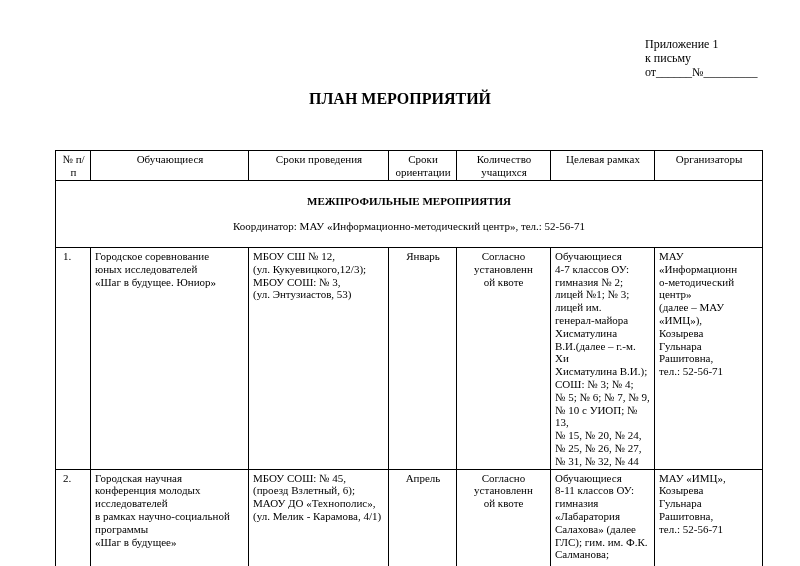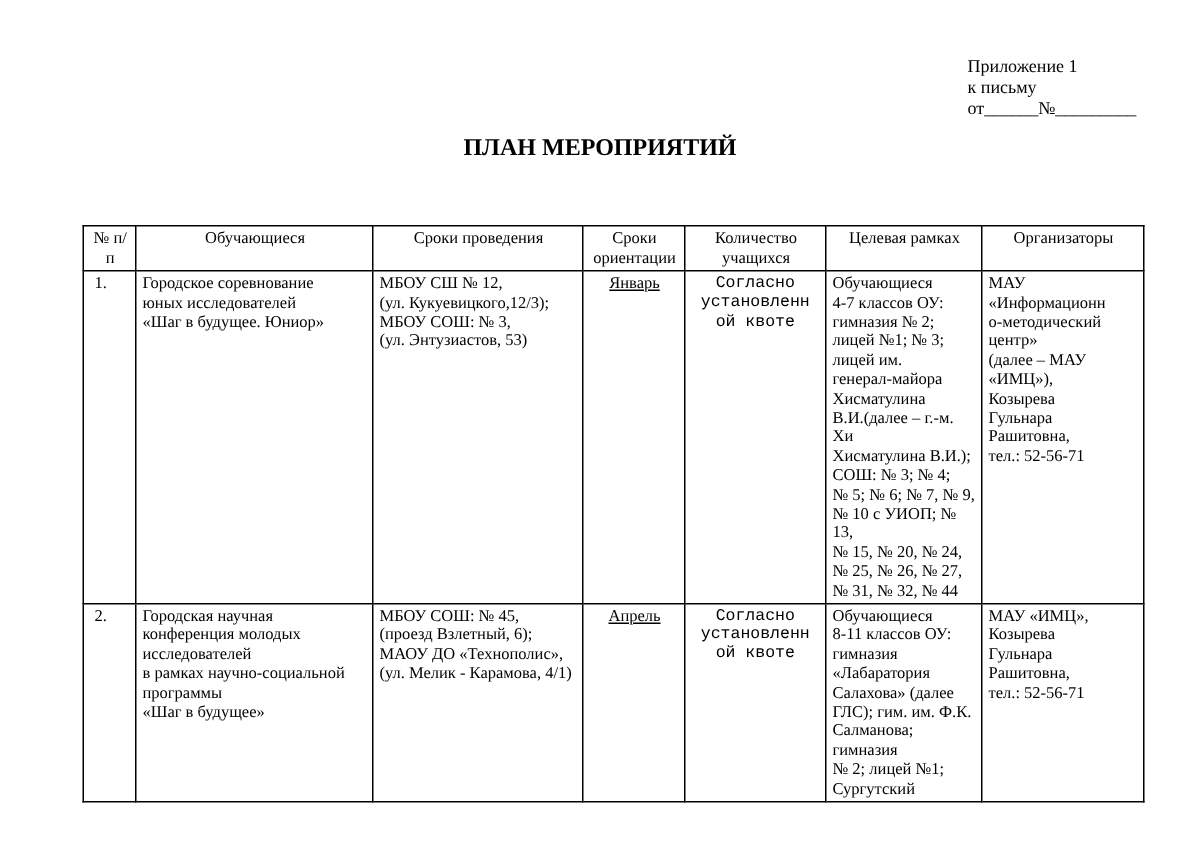--- a/index.html
+++ b/index.html
@@ -64,22 +64,22 @@
     padding: 1px 2px !important;
   }
   .section-title {
     font-weight: bold;
     text-align: center;
   }
   .section-subtitle {
     text-align: center;
   }
   .c-num { padding-left: 7px !important; }
-  .c-date { text-align: center !important; text-decoration: underline; }
-  .c-qty { text-align: center !important; padding-left: 2px !important; padding-right: 2px !important; font-family: Liberation Mono, monospace; }
+  .c-date { text-align: center !important; }
+  .c-qty { text-align: center !important; padding-left: 2px !important; padding-right: 2px !important; }
   tr.row-2 td { height: 126px; }
 </style>
 </head>
 <body>
 
 <div class="page">
 
   <div class="appendix">
     <div>Приложение 1</div>
     <div>к письму</div>
@@ -106,20 +106,26 @@
           <th>№ п/п</th>
           <th>Обучающиеся</th>
           <th>Сроки проведения</th>
           <th>Сроки ориентации</th>
           <th>Количество учащихся</th>
           <th>Целевая рамках</th>
           <th>Организаторы</th>
         </tr>
       </thead>
       <tbody>
+        <tr>
+          <td colspan="7" class="section-cell">
+            <div class="section-title">МЕЖПРОФИЛЬНЫЕ МЕРОПРИЯТИЯ</div>
+            <div class="section-subtitle">Координатор: МАУ «Информационно-методический центр», тел.: 52-56-71</div>
+          </td>
+        </tr>
         <tr class="row-1">
           <td class="c-num">1.</td>
           <td>Городское соревнование
 юных исследователей
 «Шаг в будущее. Юниор»</td>
           <td>МБОУ СШ № 12,
 (ул. Кукуевицкого,12/3);
 МБОУ СОШ: № 3,
 (ул. Энтузиастов, 53)</td>
           <td class="c-date">Январь</td>

